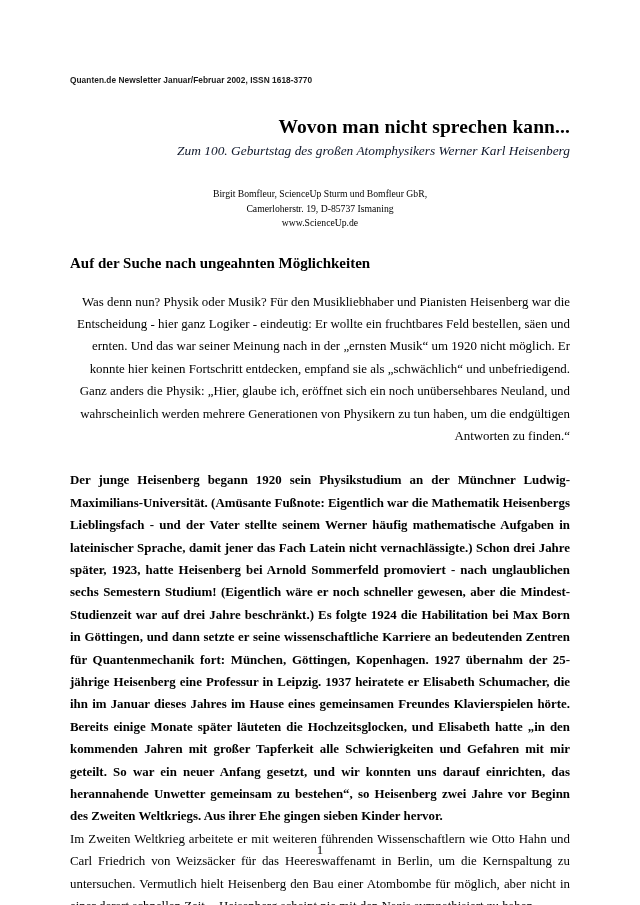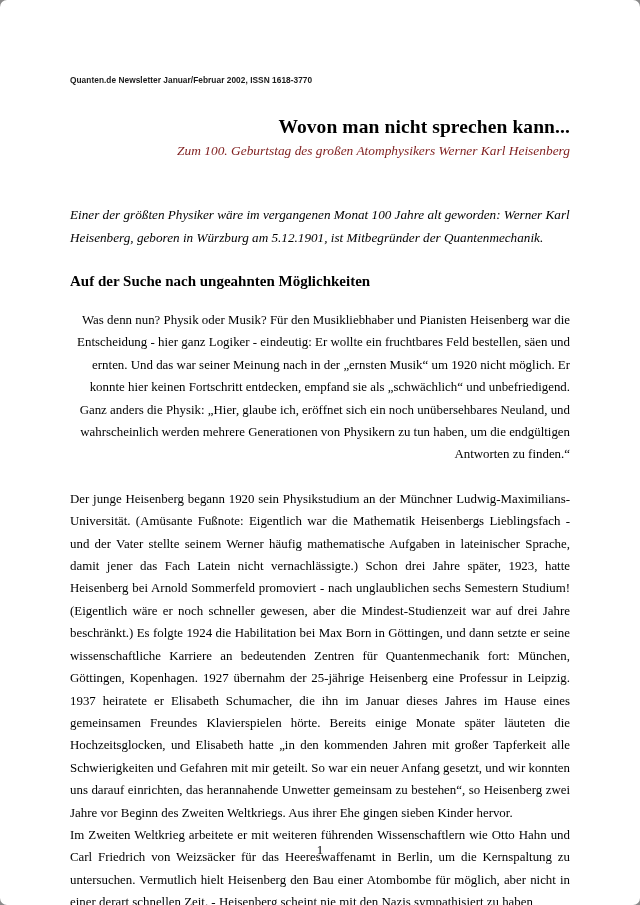--- a/index.html
+++ b/index.html
@@ -11,21 +11,20 @@
     font-family: "Liberation Serif", serif;
   }
   .page {
     position: relative;
     width: 640px;
     height: 905px;
     margin: 0 auto;
     background: #ffffff;
     overflow: hidden;
     box-sizing: border-box;
-    border-radius: 7px;
   }
   .content {
     position: absolute;
     left: 70px;
     top: 0;
     width: 500px;
   }
 
   
   .running-head {
@@ -50,21 +49,21 @@
     font-size: 19.5px;
     line-height: 24px;
     color: #000;
     letter-spacing: 0.1px;
   }
   .doc-subtitle {
     font-family: "Liberation Serif", serif;
     font-style: italic;
     font-size: 13.4px;
     line-height: 18px;
-    color: #7f1d1d;
+    color: #0f172a;
     margin-top: 3px;
   }
 
   
   .author-block {
     margin-top: 27px;
     text-align: center;
     font-size: 9.7px;
     line-height: 14.5px;
     color: #000;
@@ -97,20 +96,21 @@
     margin: 0;
   }
   .body-para.first {
     margin-top: 18px;
     text-align: right;
   }
   .body-para.justified {
     margin-top: 22px;
     text-align: justify;
     text-justify: inter-word;
+    font-weight: bold;
   }
   .body-para.continued {
     margin-top: 0;
     text-align: justify;
     text-justify: inter-word;
   }
 
   
   .page-number {
     position: absolute;
@@ -128,22 +128,26 @@
 <div class="page">
   <div class="content">
 
     <div class="running-head">Quanten.de Newsletter Januar/Februar 2002, ISSN 1618-3770</div>
 
     <div class="title-block">
       <div class="doc-title">Wovon man nicht sprechen kann...</div>
       <div class="doc-subtitle">Zum 100. Geburtstag des großen Atomphysikers Werner Karl Heisenberg</div>
     </div>
 
+    <div class="author-block">
+      <div>Birgit Bomfleur, ScienceUp Sturm und Bomfleur GbR,</div>
+      <div>Camerloherstr. 19, D-85737 Ismaning</div>
+      <div>www.ScienceUp.de</div>
+    </div>
 
-    <div class="lead">Einer der größten Physiker wäre im vergangenen Monat 100 Jahre alt geworden: Werner Karl Heisenberg, geboren in Würzburg am 5.12.1901, ist Mitbegründer der Quantenmechanik.</div>
 
     <div class="section-heading">Auf der Suche nach ungeahnten Möglichkeiten</div>
 
     <p class="body-para first">Was denn nun? Physik oder Musik? Für den Musikliebhaber und Pianisten Heisenberg war die Entscheidung - hier ganz Logiker - eindeutig: Er wollte ein fruchtbares Feld bestellen, säen und ernten. Und das war seiner Meinung nach in der „ernsten Musik“ um 1920 nicht möglich. Er konnte hier keinen Fortschritt entdecken, empfand sie als „schwächlich“ und unbefriedigend. Ganz anders die Physik: „Hier, glaube ich, eröffnet sich ein noch unübersehbares Neuland, und wahrscheinlich werden mehrere Generationen von Physikern zu tun haben, um die endgültigen Antworten zu finden.“</p>
 
     <p class="body-para justified">Der junge Heisenberg begann 1920 sein Physikstudium an der Münchner Ludwig-Maximilians-Universität. (Amüsante Fußnote: Eigentlich war die Mathematik Heisenbergs Lieblingsfach - und der Vater stellte seinem Werner häufig mathematische Aufgaben in lateinischer Sprache, damit jener das Fach Latein nicht vernachlässigte.) Schon drei Jahre später, 1923, hatte Heisenberg bei Arnold Sommerfeld promoviert - nach unglaublichen sechs Semestern Studium! (Eigentlich wäre er noch schneller gewesen, aber die Mindest-Studienzeit war auf drei Jahre beschränkt.) Es folgte 1924 die Habilitation bei Max Born in Göttingen, und dann setzte er seine wissenschaftliche Karriere an bedeutenden Zentren für Quantenmechanik fort: München, Göttingen, Kopenhagen. 1927 übernahm der 25-jährige Heisenberg eine Professur in Leipzig. 1937 heiratete er Elisabeth Schumacher, die ihn im Januar dieses Jahres im Hause eines gemeinsamen Freundes Klavierspielen hörte. Bereits einige Monate später läuteten die Hochzeitsglocken, und Elisabeth hatte „in den kommenden Jahren mit großer Tapferkeit alle Schwierigkeiten und Gefahren mit mir geteilt. So war ein neuer Anfang gesetzt, und wir konnten uns darauf einrichten, das herannahende Unwetter gemeinsam zu bestehen“, so Heisenberg zwei Jahre vor Beginn des Zweiten Weltkriegs. Aus ihrer Ehe gingen sieben Kinder hervor.</p>
 
     <p class="body-para continued">Im Zweiten Weltkrieg arbeitete er mit weiteren führenden Wissenschaftlern wie Otto Hahn und Carl Friedrich von Weizsäcker für das Heereswaffenamt in Berlin, um die Kernspaltung zu untersuchen. Vermutlich hielt Heisenberg den Bau einer Atombombe für möglich, aber nicht in einer derart schnellen Zeit. - Heisenberg scheint nie mit den Nazis sympathisiert zu haben,</p>
 
   </div>

